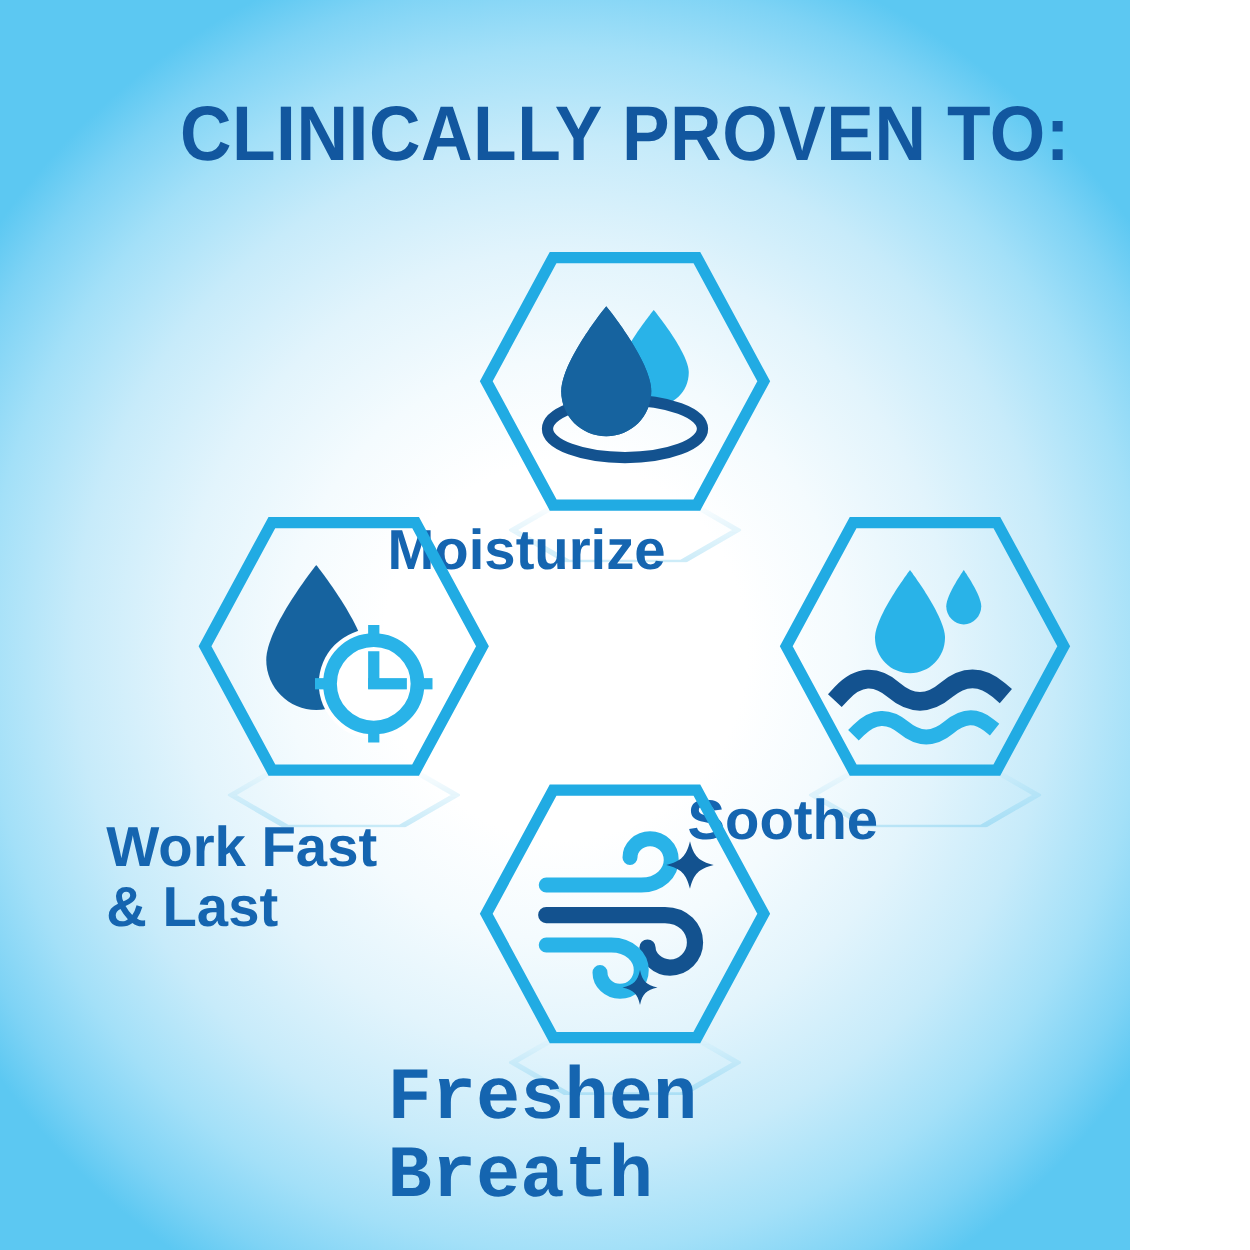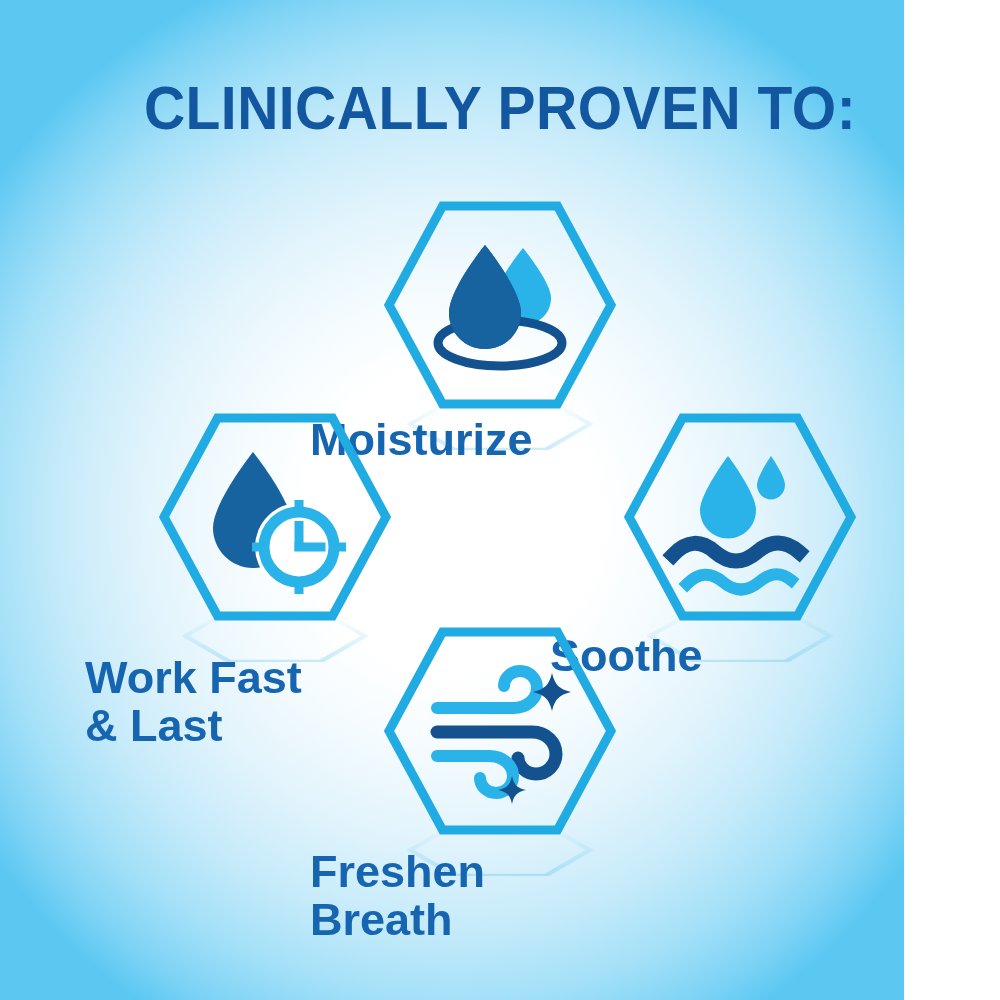--- a/index.html
+++ b/index.html
@@ -99,21 +99,22 @@
     left: 85px; top: 634px; width: 380px;
     font-size: 45px;
     margin-top: 20px;
   }
   .label-soothe {
     left: 550px; top: 632px; width: 380px;
     font-size: 45px;
   }
   .label-freshen {
     left: 310px; top: 848px; width: 380px;
-    font-size: 45px;
+    font-size: 59px;
+    font-family: Liberation Mono, monospace;
   }
 </style>
 </head>
 <body>
 
 <div class="poster">
 
   <div class="title">CLINICALLY PROVEN TO:</div>
 
   <div class="hex-cell hex-moisturize">

